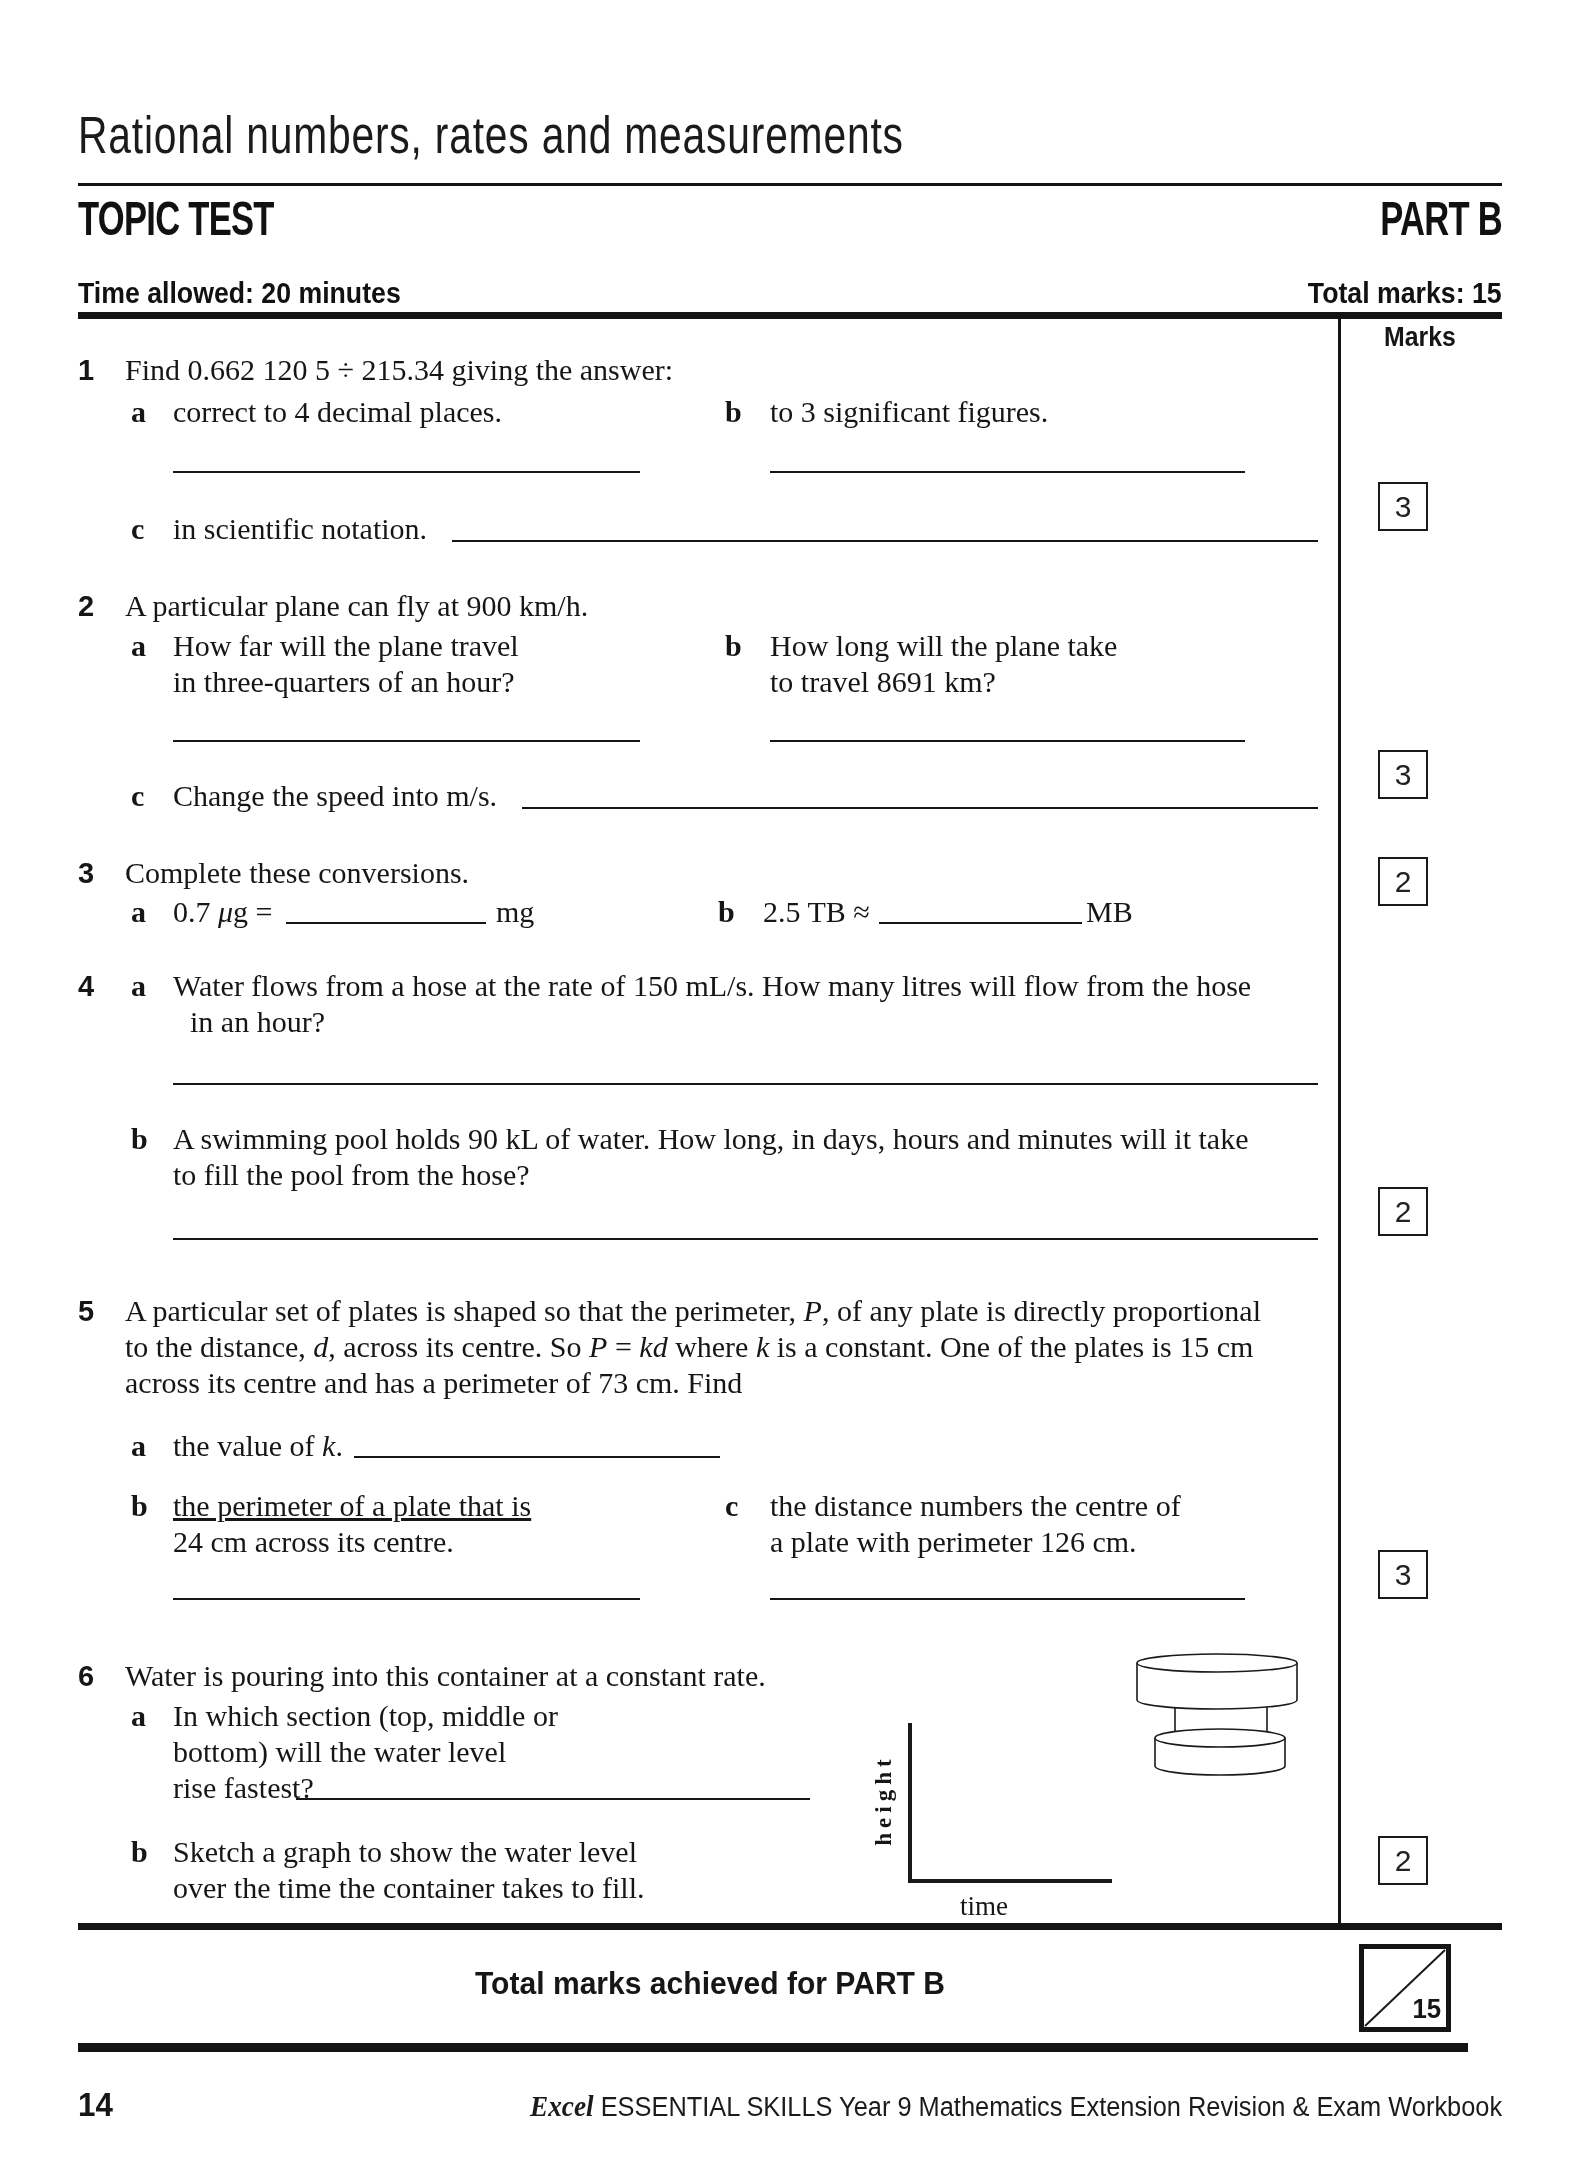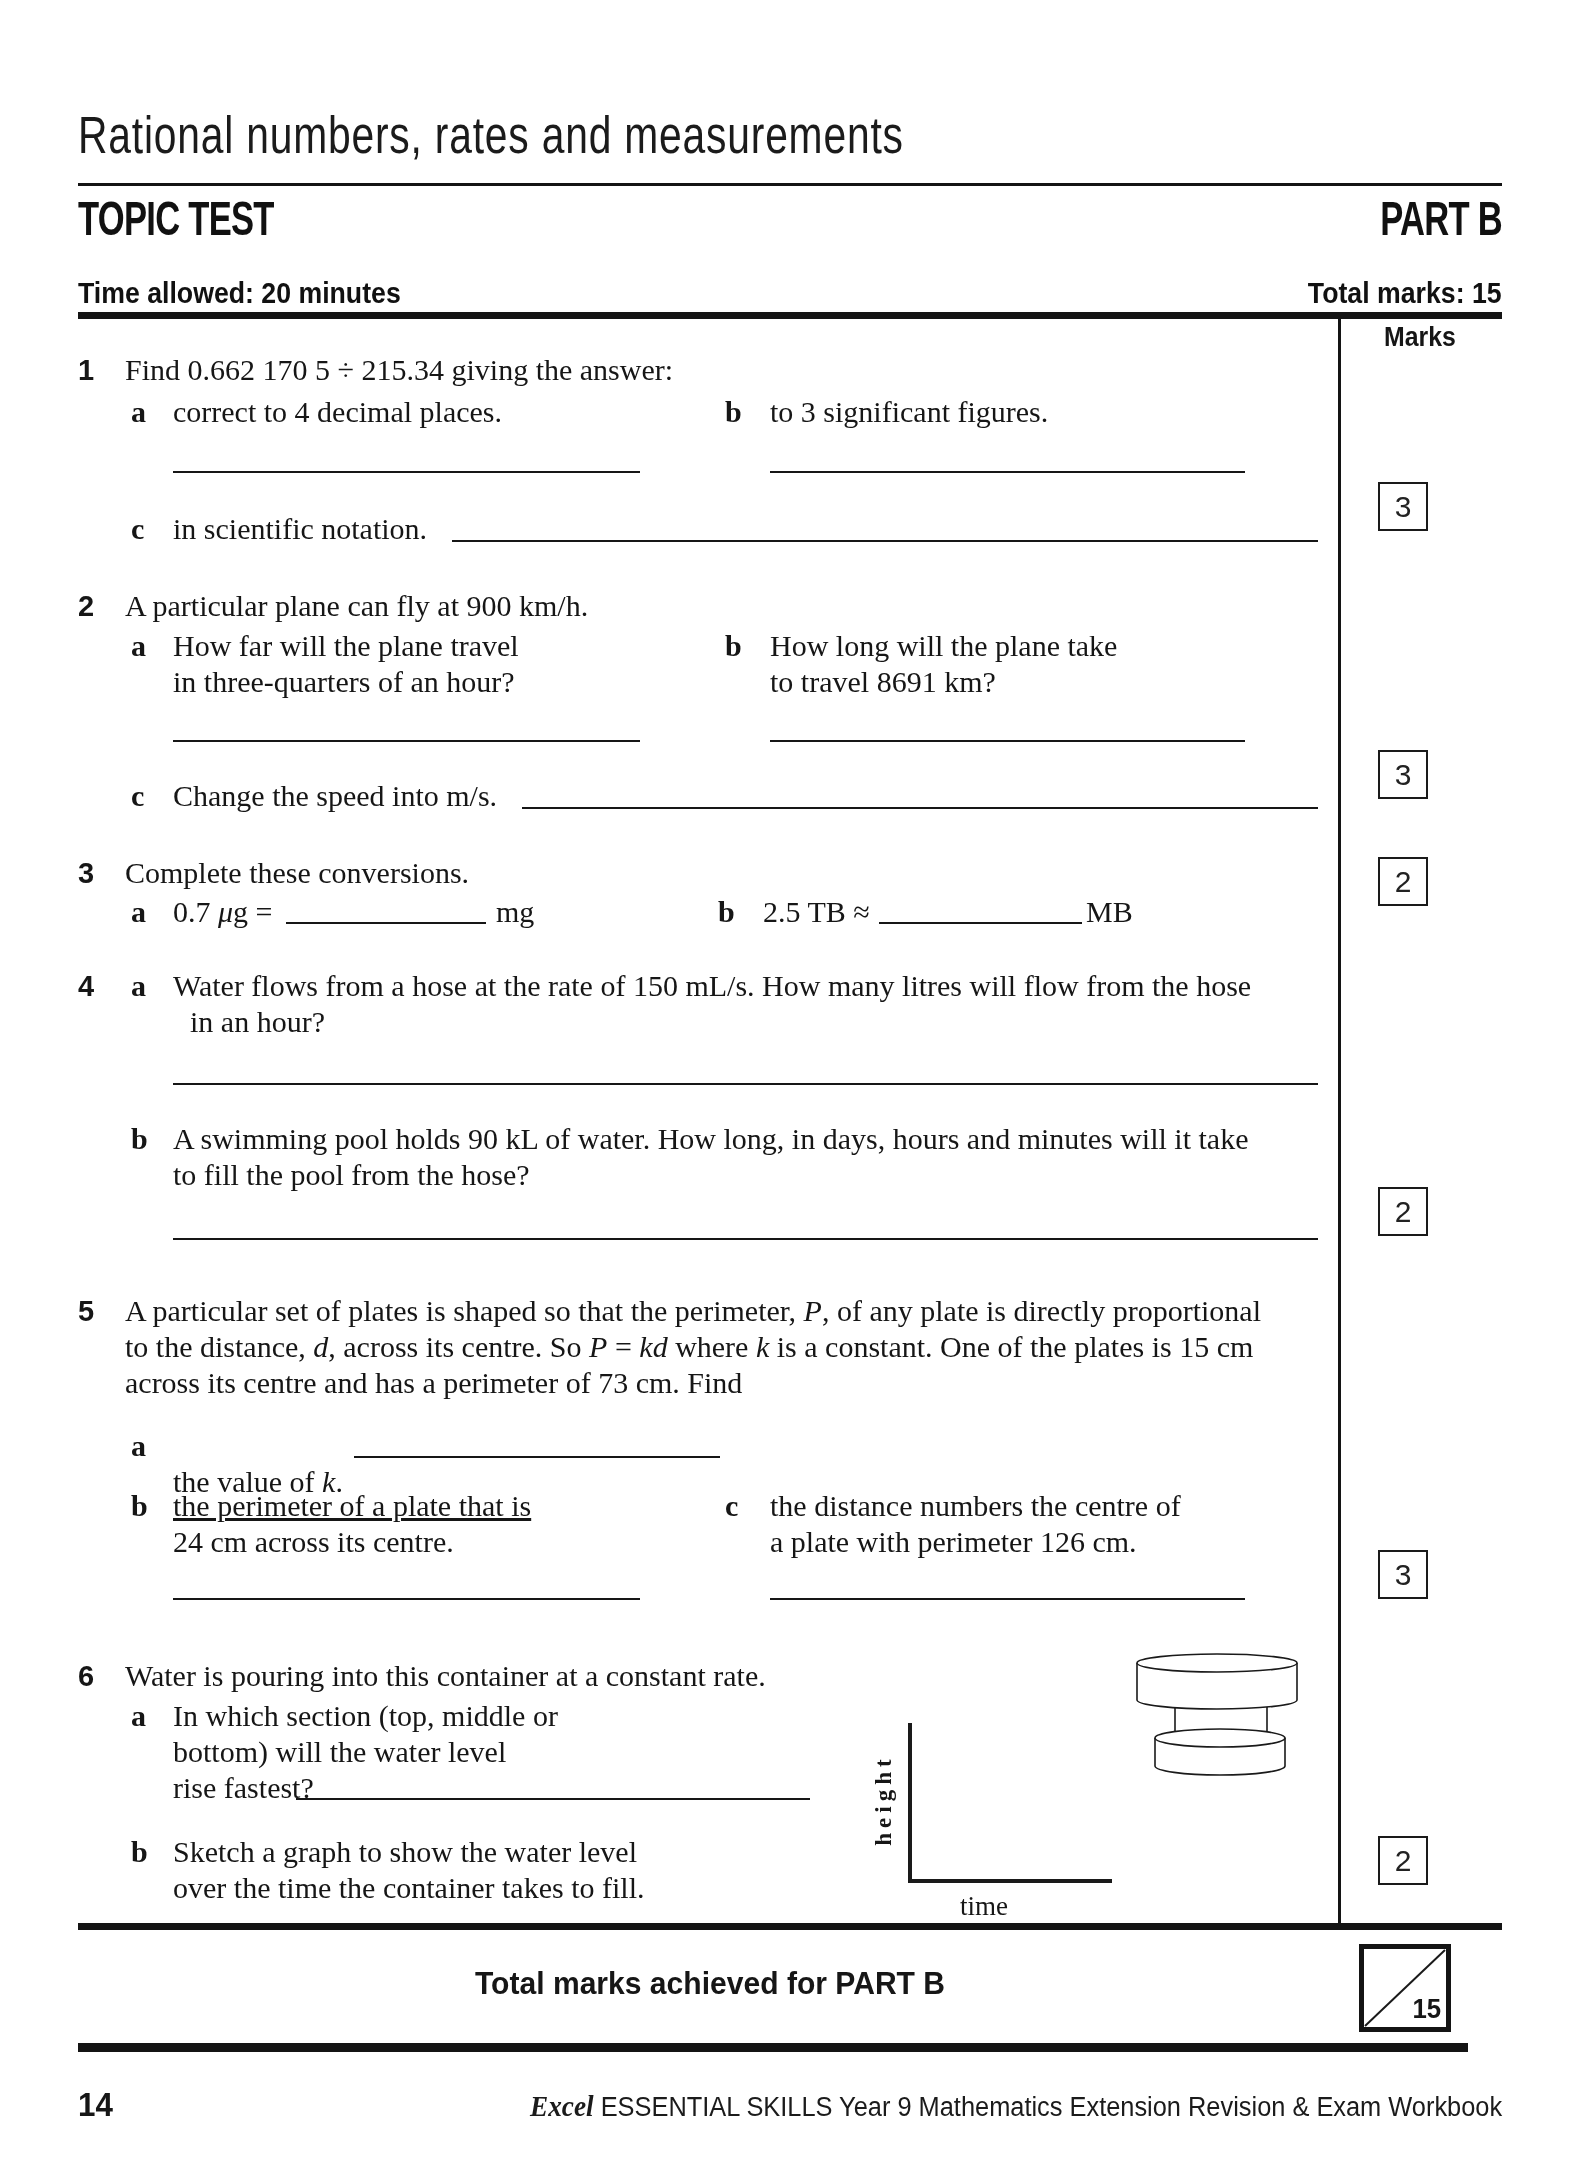--- a/index.html
+++ b/index.html
@@ -99,21 +99,21 @@
   <div class="abs topic right" style="right:78px;top:191px;">PART B</div>
   <div class="abs subhead left" style="left:78px;top:277px;">Time allowed: 20 minutes</div>
   <div class="abs subhead right" style="right:78px;top:277px;">Total marks: 15</div>
   <div class="abs hrule" style="left:78px;top:312px;width:1424px;height:7px;"></div>
 
   <div class="abs hrule" style="left:1338px;top:312px;width:3px;height:1618px;"></div>
   <div class="abs marks-header" style="left:1384px;top:322px;">Marks</div>
 
   <div>
     <div class="abs qnum" style="left:78px;top:352px;">1</div>
-    <div class="abs t" style="left:125px;top:352px;">Find 0.662 170 5 ÷ 215.34 giving the answer:</div>
+    <div class="abs t" style="left:125px;top:352px;">Find 0.662 120 5 ÷ 215.34 giving the answer:</div>
     <div class="abs sub" style="left:131px;top:394px;">a</div>
     <div class="abs t" style="left:173px;top:394px;">correct to 4 decimal places.</div>
     <div class="abs sub" style="left:725px;top:394px;">b</div>
     <div class="abs t" style="left:770px;top:394px;">to 3 significant figures.</div>
     <div class="abs aline" style="left:173px;top:471px;width:467px;"></div>
     <div class="abs aline" style="left:770px;top:471px;width:475px;"></div>
     <div class="abs sub" style="left:131px;top:511px;">c</div>
     <div class="abs t" style="left:173px;top:511px;">in scientific notation.</div>
     <div class="abs aline" style="left:452px;top:540px;width:866px;"></div>
     <div class="abs mbox" style="left:1378px;top:482px;">
@@ -170,21 +170,21 @@
       <span>2</span>
     </div>
   </div>
 
   <div>
     <div class="abs qnum" style="left:78px;top:1293px;">5</div>
     <div class="abs t" style="left:125px;top:1293px;"><span>A particular set of plates is shaped so that the perimeter, </span><i>P</i><span>, of any plate is directly proportional</span></div>
     <div class="abs t" style="left:125px;top:1329px;"><span>to the distance, </span><i>d</i><span>, across its centre. So </span><i>P</i><span> = </span><i>kd</i><span> where </span><i>k</i><span> is a constant. One of the plates is 15 cm</span></div>
     <div class="abs t" style="left:125px;top:1365px;">across its centre and has a perimeter of 73 cm. Find</div>
     <div class="abs sub" style="left:131px;top:1428px;">a</div>
-    <div class="abs t" style="left:173px;top:1428px;margin-top:36px;"><span>the value of </span><i>k</i><span>.</span></div>
+    <div class="abs t" style="left:173px;top:1428px;"><span>the value of </span><i>k</i><span>.</span></div>
     <div class="abs aline" style="left:354px;top:1456px;width:366px;"></div>
     <div class="abs sub" style="left:131px;top:1488px;">b</div>
     <div class="abs t" style="left:173px;top:1488px;text-decoration:underline;">the perimeter of a plate that is</div>
     <div class="abs t" style="left:173px;top:1524px;">24 cm across its centre.</div>
     <div class="abs sub" style="left:725px;top:1488px;">c</div>
     <div class="abs t" style="left:770px;top:1488px;">the distance numbers the centre of</div>
     <div class="abs t" style="left:770px;top:1524px;">a plate with perimeter 126 cm.</div>
     <div class="abs aline" style="left:173px;top:1598px;width:467px;"></div>
     <div class="abs aline" style="left:770px;top:1598px;width:475px;"></div>
     <div class="abs mbox" style="left:1378px;top:1550px;">

